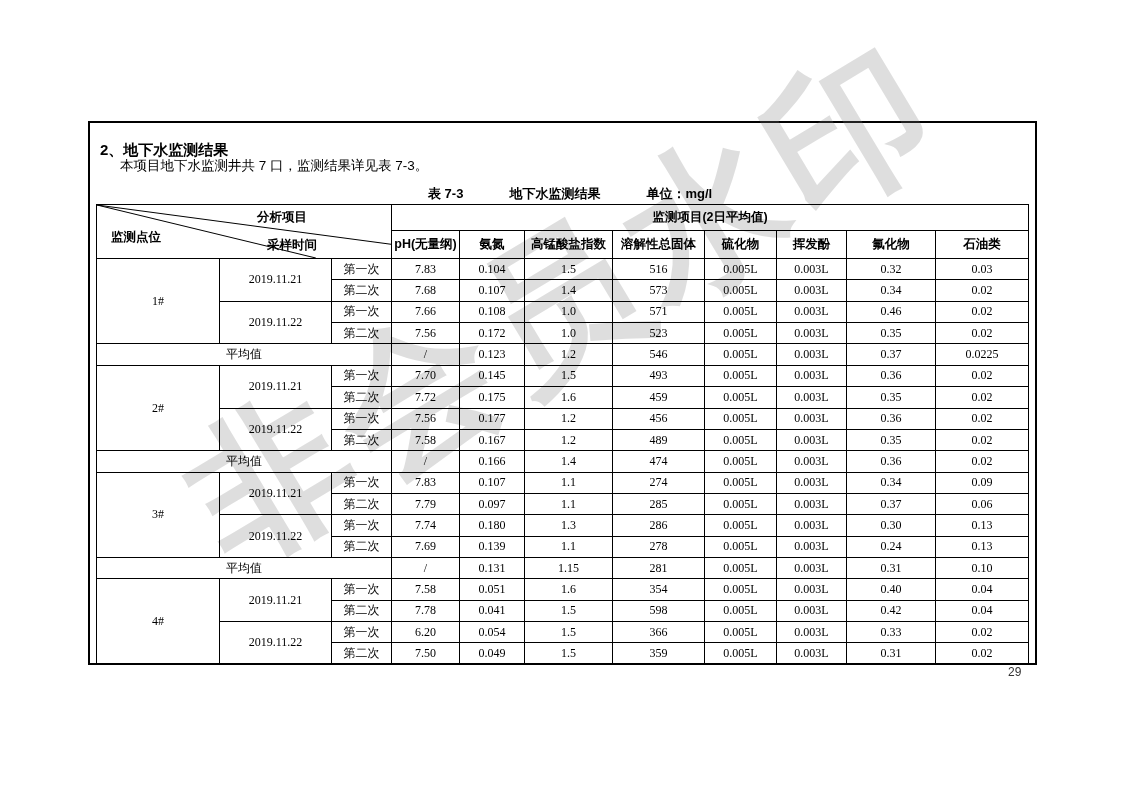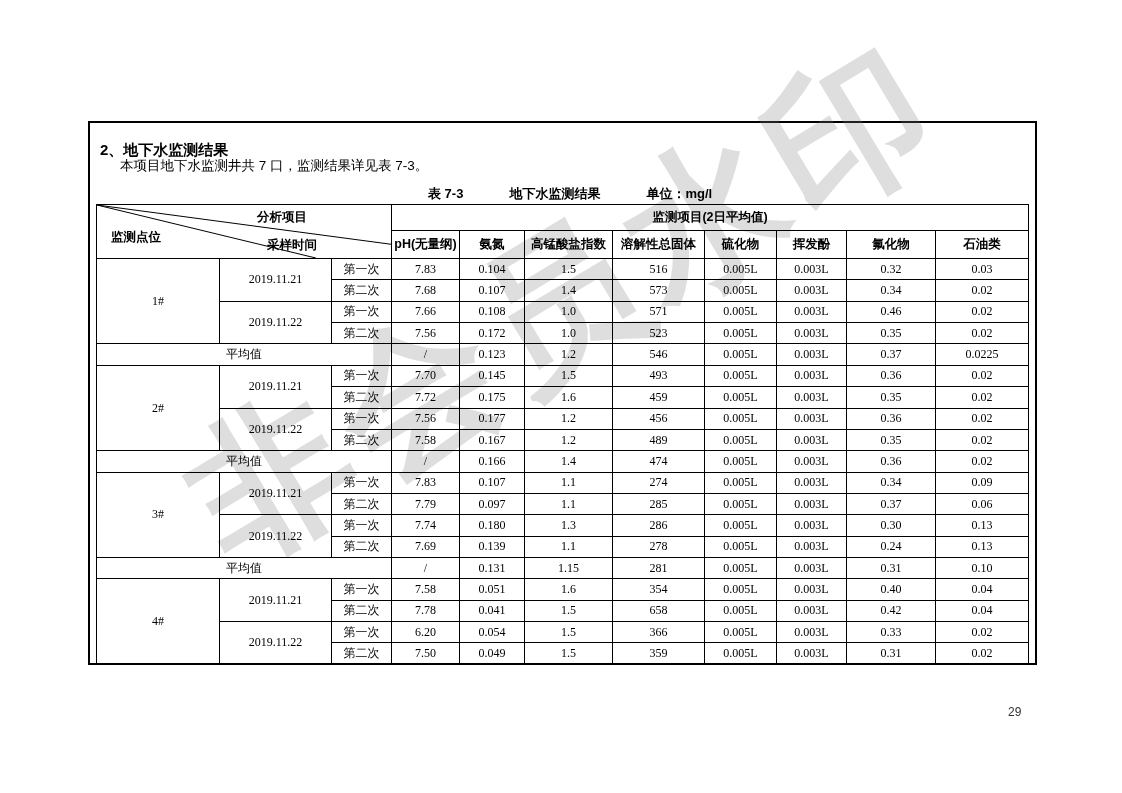--- a/index.html
+++ b/index.html
@@ -37,21 +37,21 @@
   td.point-cell, td.date-cell { font-family:"Liberation Serif","DejaVu Serif",serif; }
   td.seq-cell, td.avg-cell { font-family:"Liberation Sans","DejaVu Sans",sans-serif; }
 
   th.corner { position:relative; padding:0; }
   th.corner svg { position:absolute; left:0; top:0; width:100%; height:100%; }
   th.corner .lbl { position:absolute; font-size:12.5px; font-weight:bold; white-space:nowrap; }
   .lbl-analysis { left:160px; top:4px; }
   .lbl-sampling { left:170px; top:32px; }
   .lbl-point    { left:14px;  top:24px; }
 
-  .page-number { position:absolute; left:1008px; top:705px; font-size:12px; color:#333;text-align:right; }
+  .page-number { position:absolute; left:1008px; top:665px; font-size:12px; color:#333;text-align:right; }
 </style>
 </head>
 <body>
 
 <div class="content-box">
   <div class="watermark">非会员水印</div>
 
   <div class="section-title">2、地下水监测结果</div>
   <div class="intro">本项目地下水监测井共 7 口，监测结果详见表 7-3。</div>
 
@@ -285,21 +285,21 @@
           <td>0.005L</td>
           <td>0.003L</td>
           <td>0.40</td>
           <td>0.04</td>
         </tr>
         <tr>
           <td class="seq-cell">第二次</td>
           <td>7.78</td>
           <td>0.041</td>
           <td>1.5</td>
-          <td>658</td>
+          <td>598</td>
           <td>0.005L</td>
           <td>0.003L</td>
           <td>0.42</td>
           <td>0.04</td>
         </tr>
         <tr>
           <td class="date-cell" rowspan="2">2019.11.22</td>
           <td class="seq-cell">第一次</td>
           <td>6.20</td>
           <td>0.054</td>

